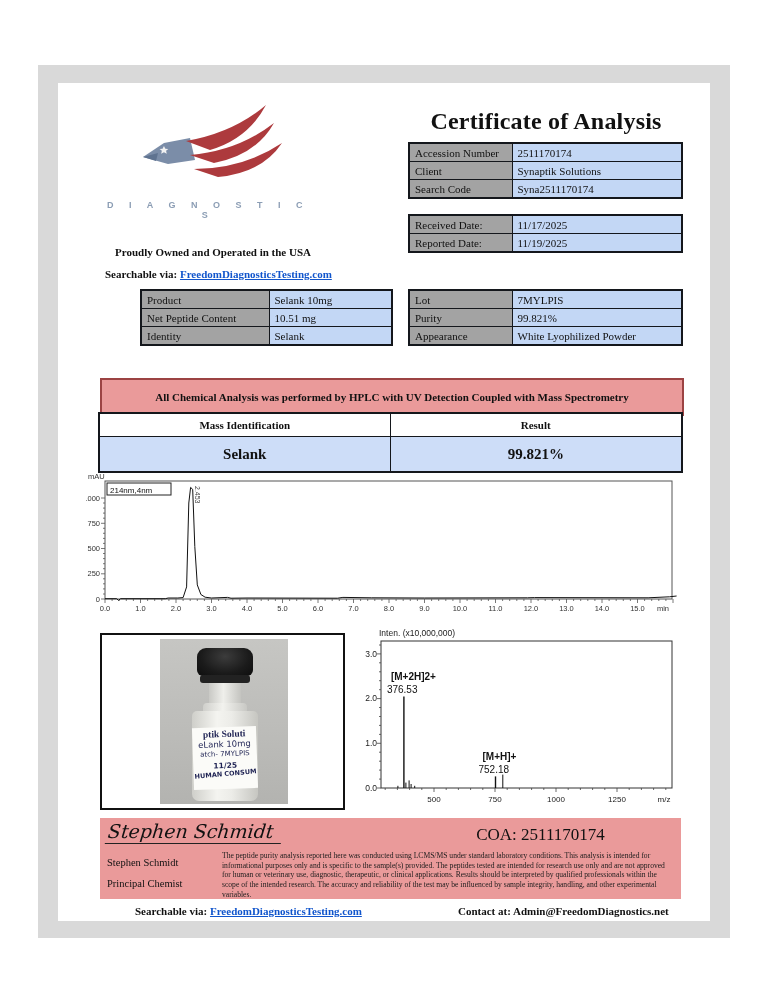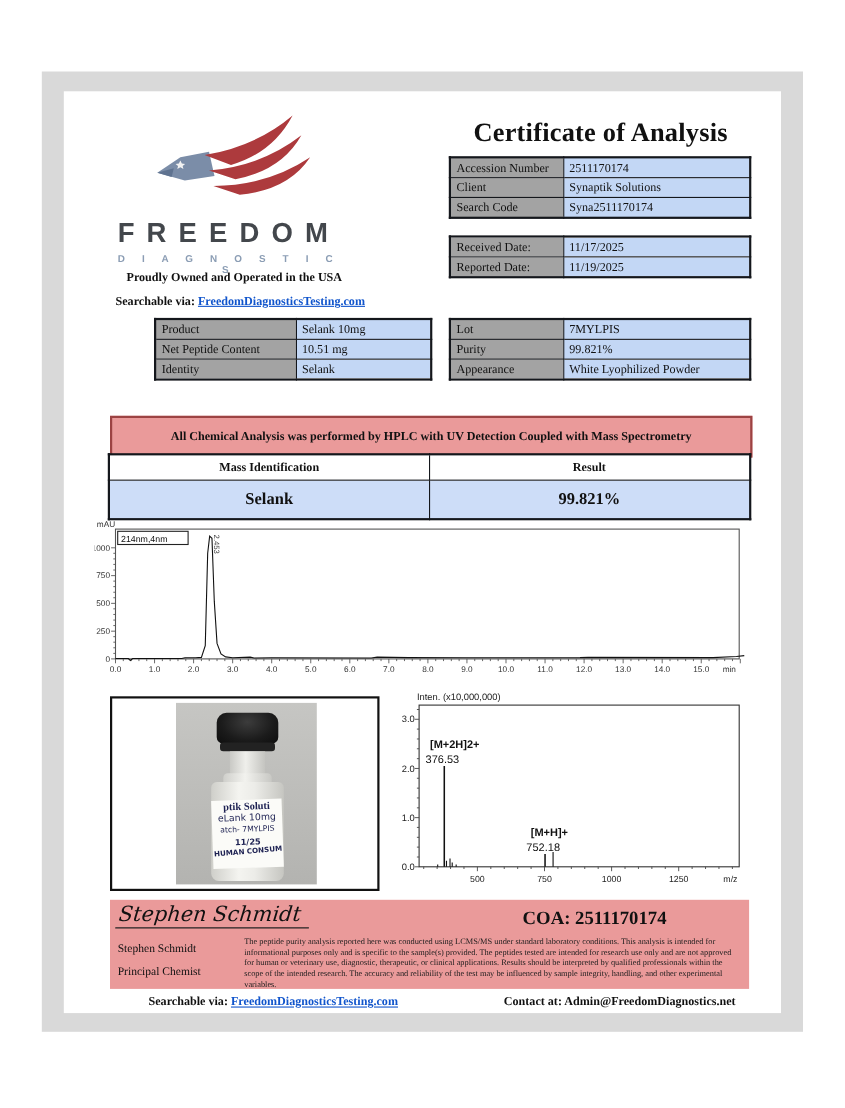--- a/index.html
+++ b/index.html
@@ -57,21 +57,21 @@
   .vl2{font-size:8.5px;font-family:"DejaVu Sans",sans-serif;white-space:nowrap;}
   .vl3{font-size:7px;font-family:"DejaVu Sans",sans-serif;white-space:nowrap;margin-top:1px;}
   .vl4{font-size:7.5px;font-weight:bold;font-family:"DejaVu Sans",sans-serif;margin-top:3px;}
   .vl5{font-size:6.5px;font-weight:bold;font-family:"DejaVu Sans",sans-serif;transform:rotate(-3deg);white-space:nowrap;}
 
   
   .sig-block{background:#ea9a9a;}
   .sig-script{font-family:"DejaVu Serif",serif;font-style:italic;font-size:19px;
               border-bottom:1.5px solid #222;display:inline-block;padding:0 8px 1px 2px;
               transform:skewX(-6deg);}
-  .coa{font-weight:bold;font-size:17px;text-align:center;}
+  .coa{font-weight:normal;font-size:17px;text-align:center;}
   .sig-name{font-size:10.5px;}
   .disclaimer{font-size:7.6px;line-height:9.7px;color:#1c1c1c;text-align:left;}
 
   .footer-line{font-weight:bold;font-size:11px;}
 
   svg text{font-family:"Liberation Sans",sans-serif;}
 </style>
 </head>
 <body>
 
@@ -80,21 +80,20 @@
 
   <div class="abs" style="left:40px;top:20px;width:220px;">
     <svg width="220" height="90" viewBox="0 0 220 90">
       <path d="M45,54 L66,40 L92,35 L97,57 L70,61 Z" fill="#7b8da8"></path>
       <path d="M45,54 L60,50 L58,58 Z" fill="#5f7390"></path>
       <path d="M88,38 Q135,30 168,2 Q150,36 112,47 Z" fill="#ad3a3d"></path>
       <path d="M92,52 Q140,48 176,20 Q158,52 116,60 Z" fill="#ad3a3d"></path>
       <path d="M96,66 Q145,66 184,40 Q164,70 120,74 Z" fill="#ad3a3d"></path>
       <path d="M68,45 l2.2,4.4 4.8,0.4 -3.6,3 1.1,4.6 -4.5-2.5 -4.5,2.5 1.1-4.6 -3.6-3 4.8-0.4 Z" fill="#f2f2f2" transform="translate(-1,-1) scale(0.62) translate(40,26)"></path>
     </svg>
-    <div class="logo-word">FREEDOM</div>
     <div class="logo-sub">D I A G N O S T I C S</div>
   </div>
   <div class="abs tagline" style="left:35px;top:163px;width:240px;">Proudly Owned and Operated in the USA</div>
   <div class="abs search-line" style="left:47px;top:185px;width:280px;">
     <span>Searchable via:</span>
     <a href="#" class="doclink">FreedomDiagnosticsTesting.com</a>
   </div>
 
   <div class="abs doc-title" style="left:352px;top:25px;width:272px;">Certificate of Analysis</div>
 

